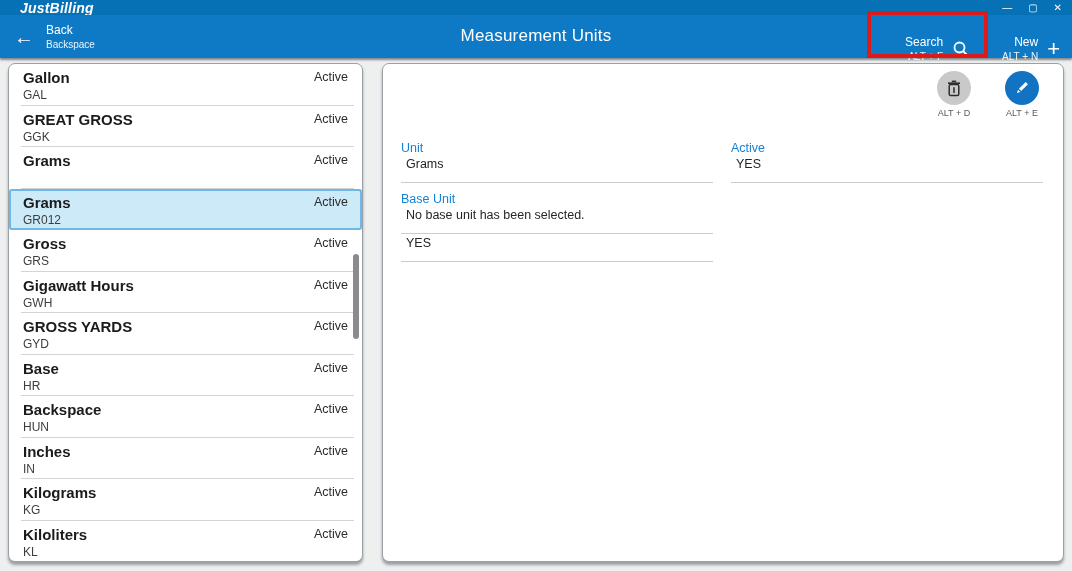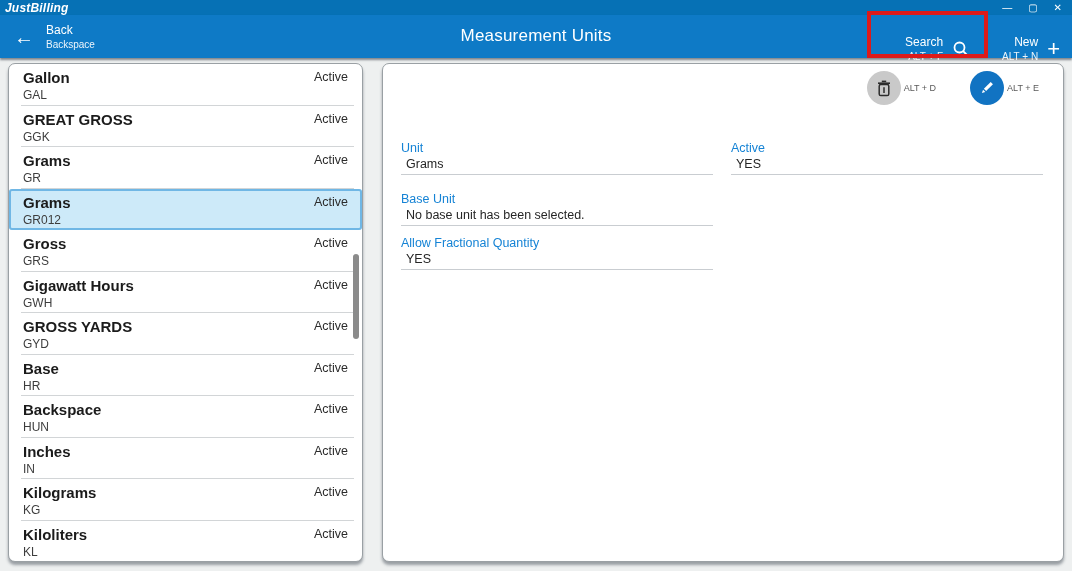--- a/index.html
+++ b/index.html
@@ -11,21 +11,21 @@
     overflow:hidden;
     color:#1b1b1b;
   }
 
   
   .titlebar {
     position:absolute; left:0; top:0; width:1072px; height:15px;
     background:#0671b5; color:#fff;
     display:flex; align-items:center; justify-content:space-between;
   }
-  .logo { font-size:12px; font-weight:bold; font-style:italic; padding-left:5px; letter-spacing:.2px; }
+  .logo { font-size:14px; font-weight:bold; font-style:italic; padding-left:20px; letter-spacing:.2px; }
   .win-controls { display:flex; align-items:center; gap:16px; padding-right:10px; }
   .win-btn { font-size:10px; line-height:10px; color:#fff; cursor:default; }
 
   
   .header {
     position:absolute; left:0; top:15px; width:1072px; height:43px;
     background:#0e7ac6; color:#fff;
     box-shadow:0 2px 2px rgba(40,50,60,.55);
     z-index:2;
   }
@@ -75,30 +75,30 @@
     border-radius:3px;
   }
   .list-item.selected::after { border-bottom:none; }
   .list-scrollbar {
     position:absolute; right:3px; top:190px; width:6px; height:85px;
     background:#8b8b8b; border-radius:3px; z-index:3;
   }
 
   
   .action-btns { position:absolute; right:24px; top:7px; display:flex; gap:34px; }
-  .action { display:flex; flex-direction:row; align-items:center; gap:3px; }
+  .action { display:flex; flex-direction:column; align-items:center; gap:3px; }
   .circle-btn {
     width:34px; height:34px; border-radius:50%;
     display:flex; align-items:center; justify-content:center;
   }
   .delete-circle { background:#c9c9c9; }
   .edit-circle   { background:#1173c2; }
   .action-shortcut { font-size:9px; color:#5a5a5a; }
 
-  .field { position:absolute; width:312px; border-bottom:1px solid #c9cdd1; padding-bottom:2px; }
+  .field { position:absolute; width:312px; border-bottom:1px solid #c9cdd1; padding-bottom:10px; }
   .field-label { font-size:12.5px; color:#1583d5; line-height:16px; }
   .field-value { font-size:12.5px; color:#262626; line-height:16px; padding-left:5px; }
   .f-unit  { left:18px;  top:76px; }
   .f-active{ left:348px; top:76px; }
   .f-base  { left:18px;  top:127px; }
   .f-afq   { left:18px;  top:171px; }
 </style>
 </head>
 <body>
 
@@ -154,21 +154,20 @@
     <div class="li-code">GAL</div>
     <div class="li-status">Active</div>
   </div>
       <div class="list-item">
     <div class="li-name">GREAT GROSS</div>
     <div class="li-code">GGK</div>
     <div class="li-status">Active</div>
   </div>
       <div class="list-item">
     <div class="li-name">Grams</div>
-    <div class="li-code">GR</div>
     <div class="li-status">Active</div>
   </div>
       <div class="list-item selected">
     <div class="li-name">Grams</div>
     <div class="li-code">GR012</div>
     <div class="li-status">Active</div>
   </div>
       <div class="list-item">
     <div class="li-name">Gross</div>
     <div class="li-code">GRS</div>
@@ -249,16 +248,15 @@
   </div>
   <div class="field f-active">
     <div class="field-label">Active</div>
     <div class="field-value">YES</div>
   </div>
   <div class="field f-base">
     <div class="field-label">Base Unit</div>
     <div class="field-value">No base unit has been selected.</div>
   </div>
   <div class="field f-afq">
-    <div class="field-label">Allow Fractional Quantity</div>
     <div class="field-value">YES</div>
   </div>
 </div>
 
 </body></html>

